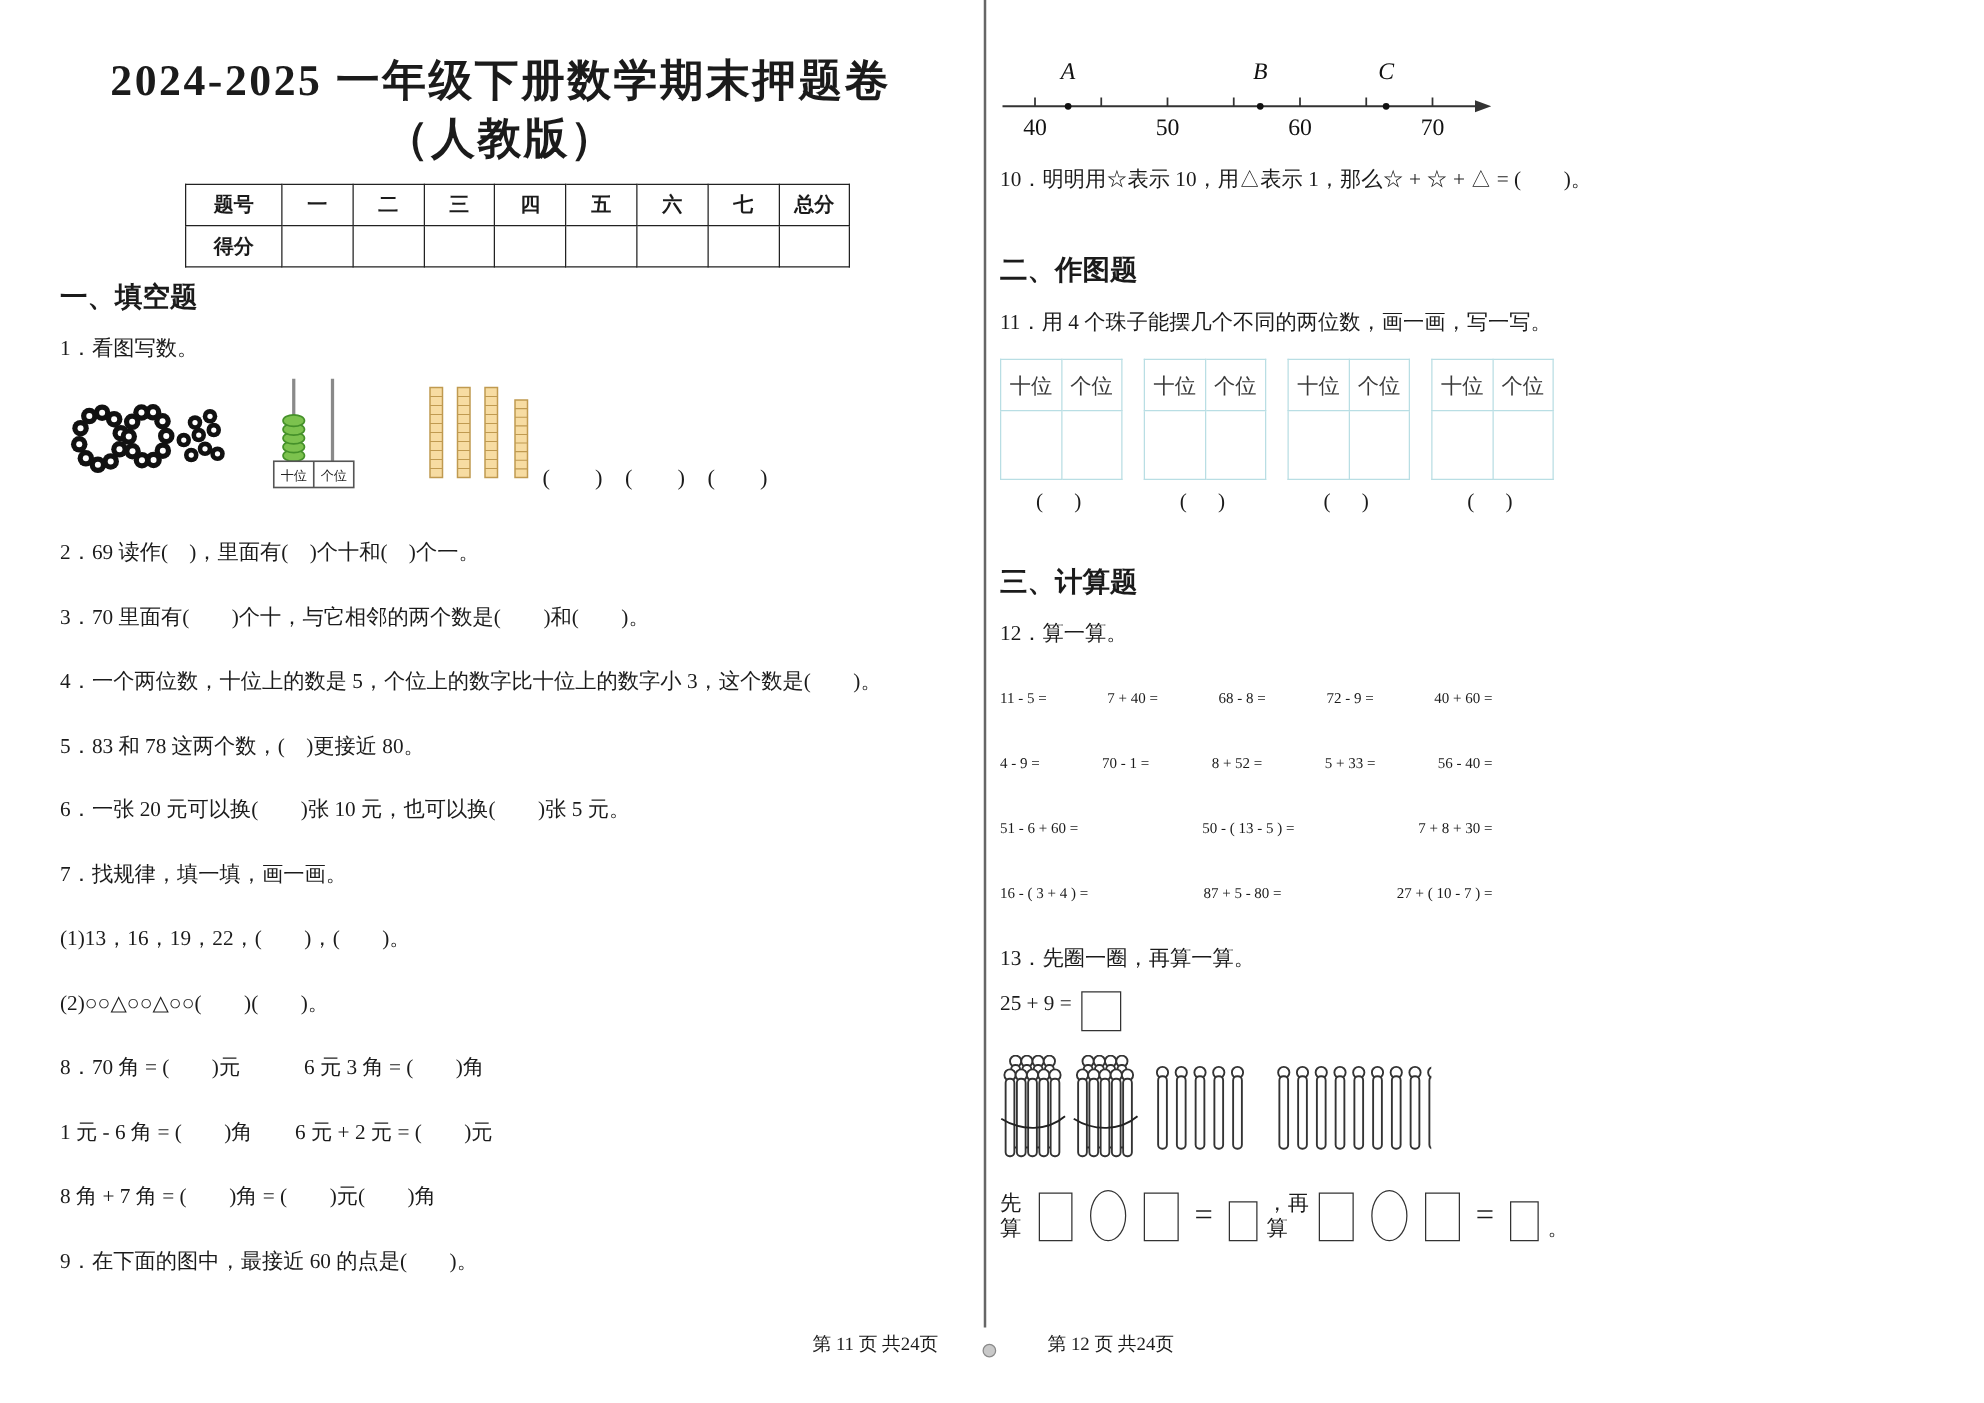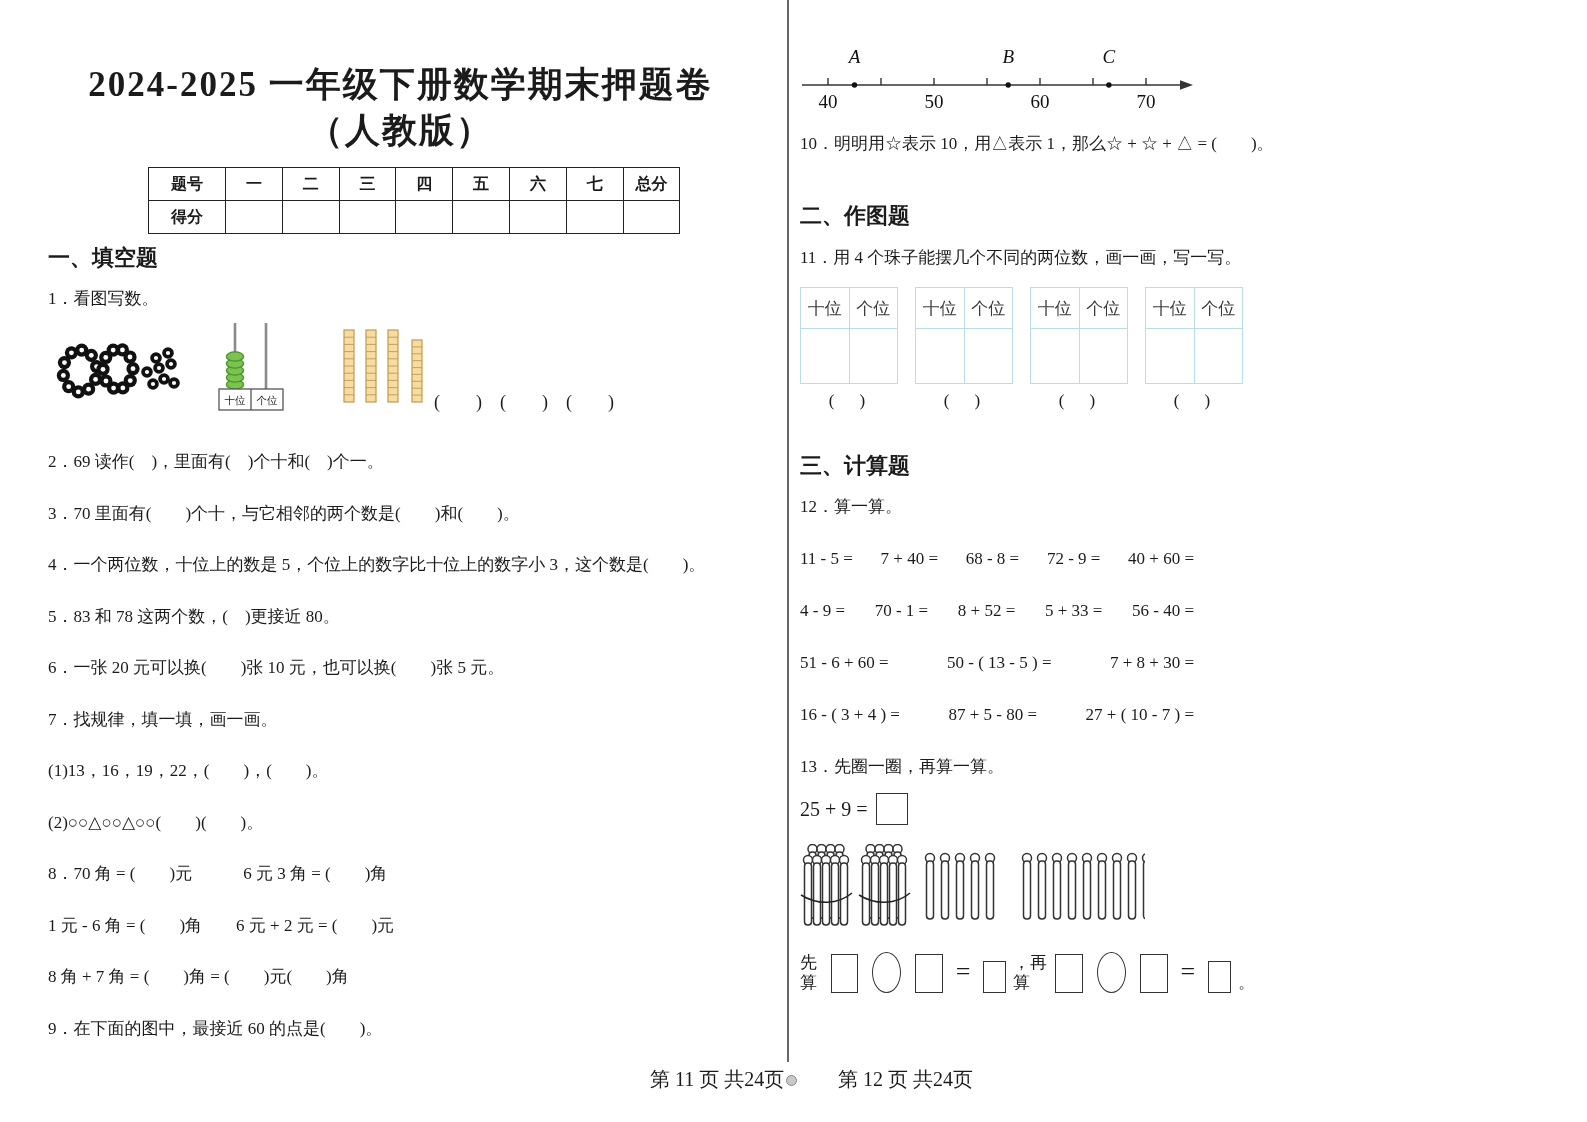--- a/index.html
+++ b/index.html
@@ -1,21 +1,21 @@
 <!DOCTYPE html>
 <html><head>
 <meta charset="utf-8">
 <style>
   html,body{margin:0;padding:0;}
   body{width:1587px;height:1122px;background:#ffffff;position:relative;
        font-family:"Liberation Serif", serif;color:#1b1b1b;overflow:hidden;}
   .page{position:absolute;inset:0;}
   .divider{position:absolute;left:787px;top:0;width:1.5px;height:1062px;background:#666;}
   
-  .col-left{position:absolute;left:48px;top:0;width:705px;margin-top:20px;}
+  .col-left{position:absolute;left:48px;top:0;width:705px;}
   .title{margin:42px 0 0 0;text-align:center;font-size:35px;line-height:46px;
          font-weight:900;letter-spacing:2px;}
   .score-table{border-collapse:collapse;margin:13px 0 0 100px;table-layout:fixed;padding-left:12px;}
   .score-table td,.score-table th{border:1.2px solid #222;height:32px;text-align:center;
          font-size:16px;font-weight:bold;padding:0;}
   .sec-h{font-family:"Liberation Sans",sans-serif;font-weight:bold;font-size:22px;
          line-height:20px;margin-top:14px;}
   .q{font-size:17px;line-height:21px;margin-top:30.5px;white-space:nowrap;}
   .q-first{margin-top:20px;}
   .q-after-fig{margin-top:37px;}
@@ -28,32 +28,32 @@
   .rq{margin-top:20px;}
   .pv-row{display:flex;gap:17px;margin-top:19px;}
   .pv-block{width:98px;}
   .pv-table{border-collapse:collapse;width:98px;}
   .pv-table th{border:1.2px solid #b9dee4;height:40px;font-weight:normal;color:#3a3a3a;
          font-size:17px;padding:0;}
   .pv-table td{border:1.2px solid #b9dee4;height:54px;padding:0;}
   .pv-blank{text-align:center;font-size:17px;margin-top:5px;letter-spacing:4px;}
   .calc-rows{margin-top:8px;}
   .calc-row{display:flex;justify-content:space-between;width:394px;margin-top:31px;
-         font-size:17px;line-height:21px;}
-  .eq-line{margin-top:16px;font-size:20px;display:flex;align-items:center;}
+         font-size:12px;line-height:21px;}
+  .eq-line{margin-top:16px;font-size:17px;display:flex;align-items:flex-start;}
   .ans-box{display:inline-block;width:30px;height:30px;border:1.5px solid #333;
          margin-left:8px;}
   .shape-row{display:flex;align-items:flex-end;margin-top:22px;font-size:17px;
          line-height:20px;}
   .shp-sq{width:37px;height:37px;border:1.6px solid #333;margin:0 7px;}
   .shp-ci{width:39px;height:39px;border:1.6px solid #333;border-radius:50%;margin:0 7px;}
   .shp-ans{width:30px;height:30px;border:1.6px solid #333;margin:0 7px;}
   .shp-eq{font-size:26px;align-self:center;margin:0 6px;padding-bottom:2px;}
   
-  .footer-text{position:absolute;top:1066px;font-size:20px;}
+  .footer-text{position:absolute;top:1066px;font-size:15px;}
   #footer-left{left:650px;}
   #footer-right{left:838px;text-align:center;}
   .footer-orn{position:absolute;left:786px;top:1075px;width:9px;height:9px;
          border-radius:50%;background:#c9c9c9;border:1px solid #8a8a8a;}
   svg{display:block;}
 </style>
 </head>
 <body>
 
 <div class="page">

